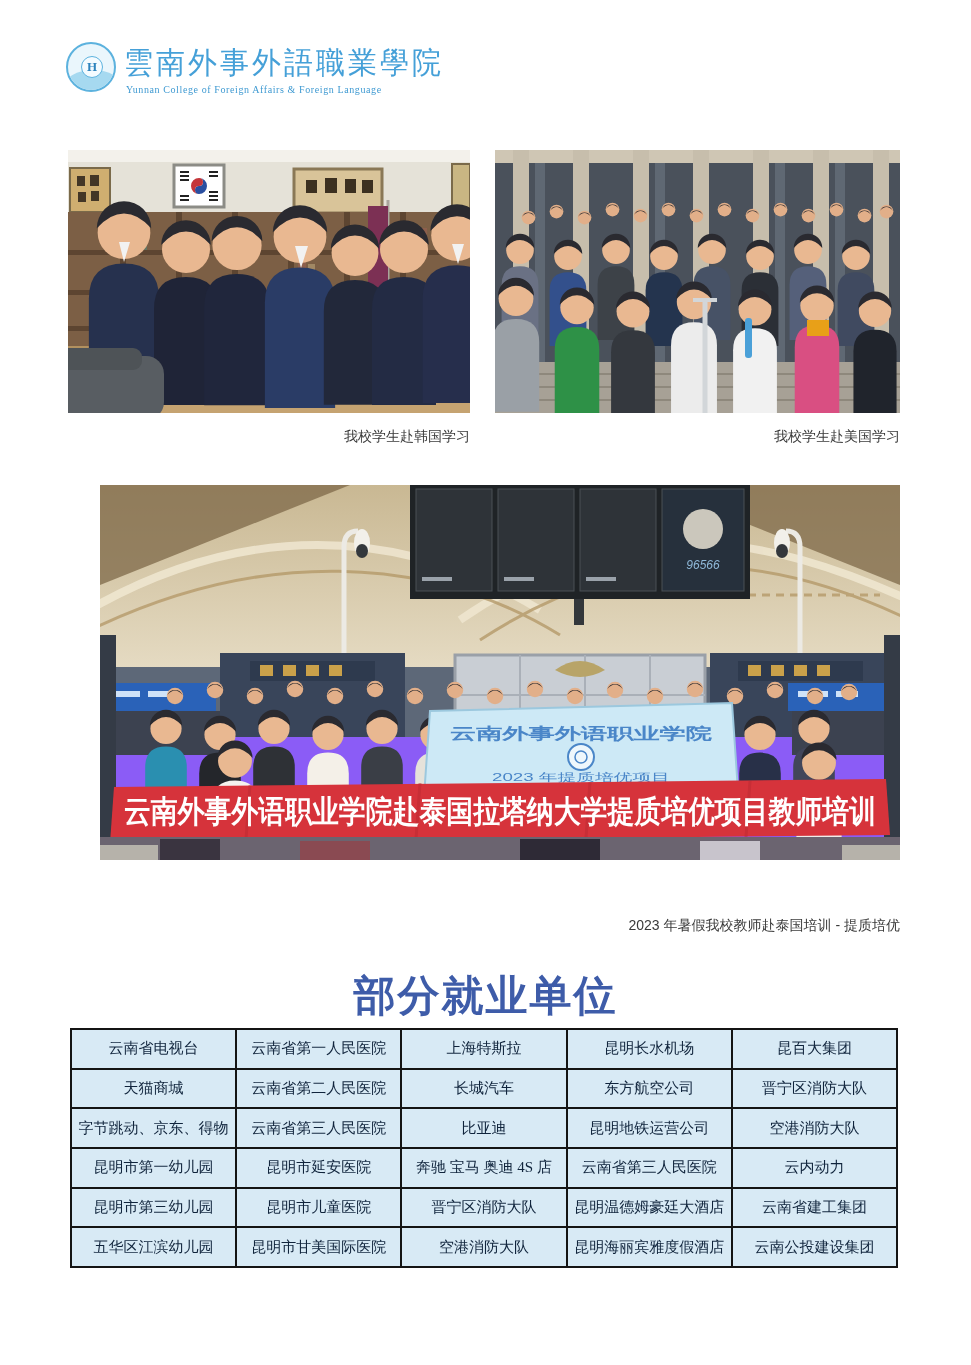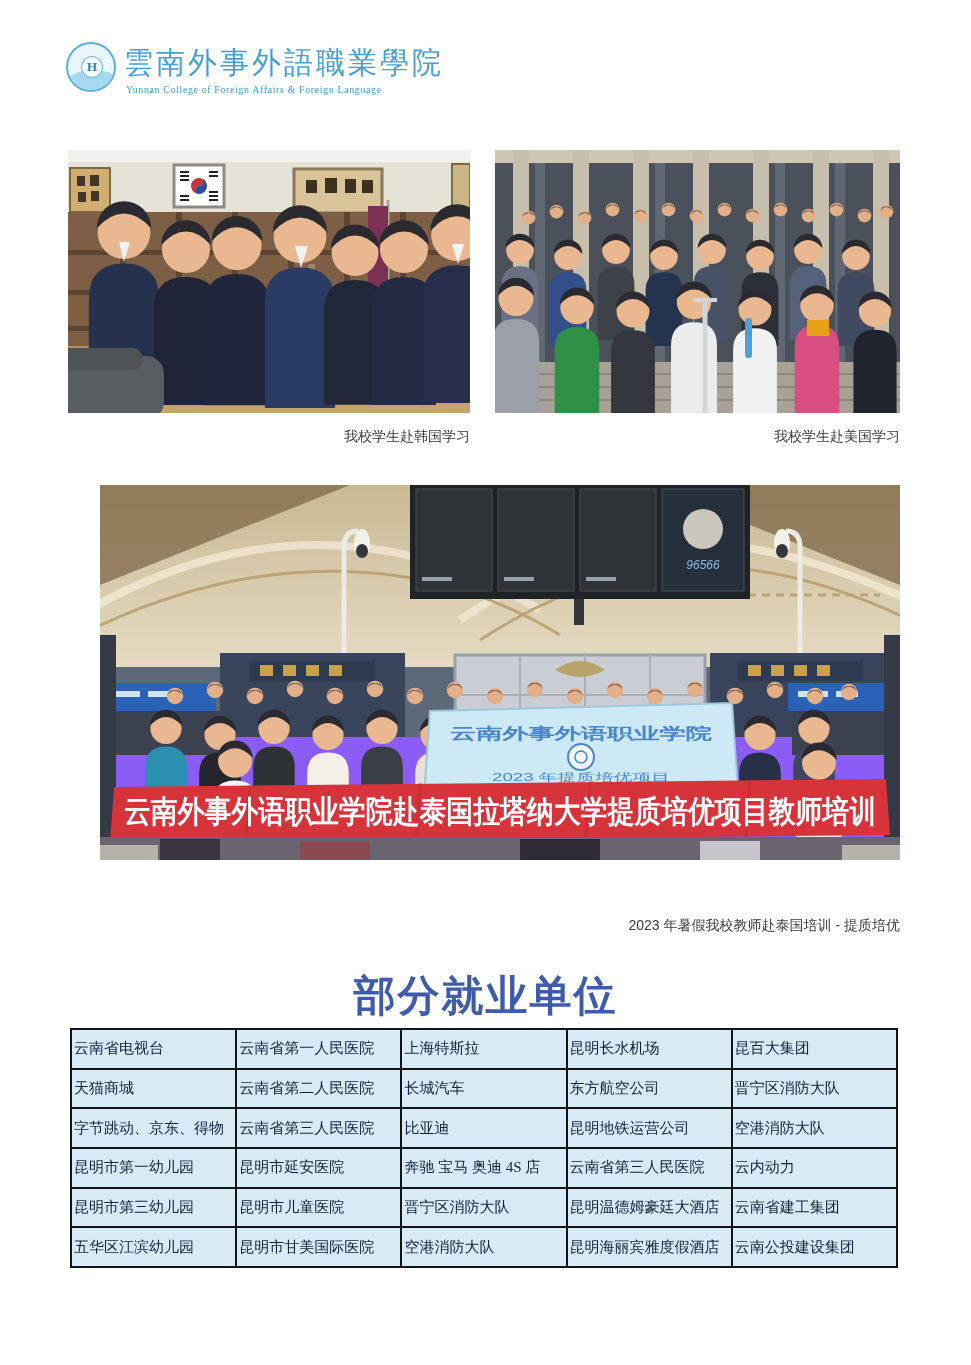--- a/index.html
+++ b/index.html
@@ -33,21 +33,21 @@
   .caption { position:absolute; font-size:14px; color:#3a3a3a; text-align:right; }
   #cap-korea { left:68px; top:428px; width:402px; }
   #cap-usa { left:495px; top:428px; width:405px; }
   #cap-thailand { left:100px; top:889px; width:800px;margin-top:28px; }
 
   
   .emp-heading { position:absolute; left:0; top:968px; width:971px; text-align:center;
                  font-size:42px; font-weight:800; color:#3e5ca9; letter-spacing:2px; }
   table.emp { position:absolute; left:70px; top:1028px; width:828px; height:240px;
               border-collapse:collapse; table-layout:fixed; }
-  table.emp td { border:2px solid #141414; background:#d8eaf5; 
+  table.emp td { border:2px solid #141414; background:#d8eaf5; text-align:center;
                  vertical-align:middle; font-family:"Liberation Serif", serif;
                  font-size:15px; color:#10243c; padding:2px; }
 </style>
 </head>
 <body>
 
 <div class="page">
 
   <svg width="0" height="0" style="position:absolute" aria-hidden="true">
     <defs>

